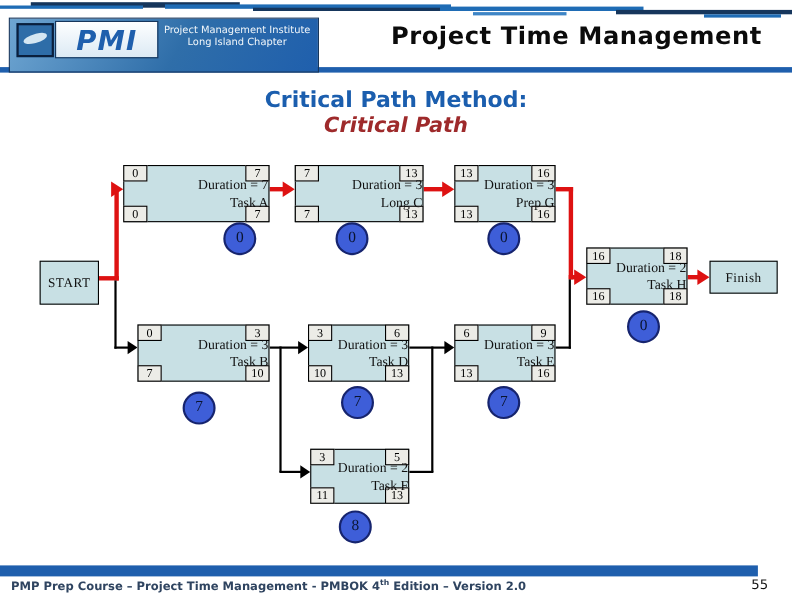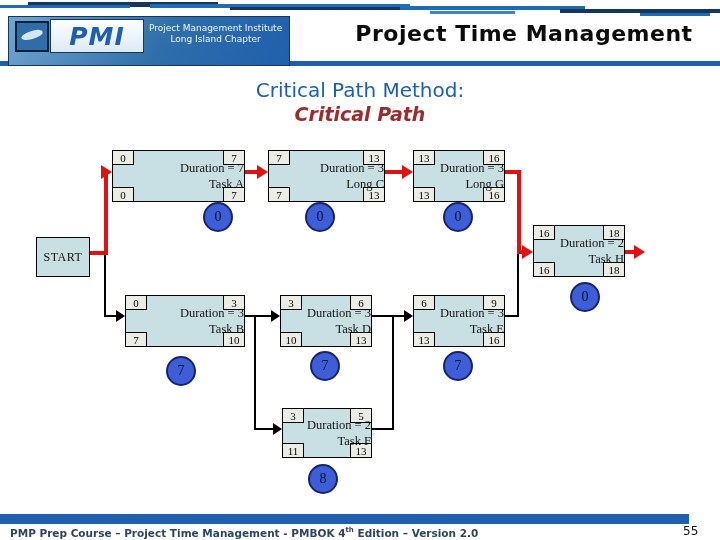--- a/index.html
+++ b/index.html
@@ -19,21 +19,21 @@
           justify-content:center;font-style:italic;font-weight:bold;font-size:25px;color:#1F5FAD;
           letter-spacing:1px;border:1px solid #16365C;}
   #org{position:absolute;left:140px;top:6px;color:#F0F6FA;font-size:9px;line-height:1.25;text-align:center;}
   #tagline{position:absolute;left:0;bottom:0;width:280px;height:13px;
           background:linear-gradient(180deg,#A6C9E2,#5B97C6);color:#0F2B5C;font-size:6.5px;
           font-weight:bold;text-transform:uppercase;letter-spacing:.3px;line-height:13px;
           padding-left:6px;white-space:nowrap;overflow:hidden;box-sizing:border-box;}
   #slide-title{position:absolute;left:335px;top:21px;width:378px;text-align:center;
           font-weight:bold;font-size:22px;color:#0b0b0b;letter-spacing:.5px;}
   #title-rule{position:absolute;left:0;top:61px;width:720px;height:5px;background:#1F5FAD;}
-  #sub1{position:absolute;left:0;top:78px;width:720px;text-align:center;font-weight:normal;
+  #sub1{position:absolute;left:0;top:78px;width:720px;text-align:center;font-weight:bold;
         font-size:20px;color:#1B5EAE;}
   #sub2{position:absolute;left:0;top:103px;width:720px;text-align:center;font-weight:bold;
         font-style:italic;font-size:19px;color:#9E2A2B;}
   
   .task,.term{position:absolute;background:#C8E0E4;border:1.6px solid #000;box-sizing:border-box;
         font-family:"Liberation Serif","DejaVu Serif",serif;}
   .tab{position:absolute;width:22px;height:15px;background:#ECECE7;border:1.3px solid #000;
         font-size:11px;display:flex;align-items:center;justify-content:center;box-sizing:border-box;}
   .tl{left:-1px;top:-1px}.tr{right:-1px;top:-1px}.bl{left:-1px;bottom:-1px}.br{right:-1px;bottom:-1px}
   .tmid{position:absolute;left:0;right:0;top:0;bottom:0;display:flex;flex-direction:column;
@@ -111,20 +111,21 @@
   <div class="seg" style="left:254px;top:428px;width:21px;height:2px"></div>
   <div class="ab" style="left:273px;top:423px"></div>
   <div class="seg" style="left:372px;top:315px;width:33px;height:2px"></div>
   <div class="ab" style="left:404px;top:310px"></div>
   <div class="seg" style="left:392px;top:315px;width:2px;height:114px"></div>
   <div class="seg" style="left:372px;top:428px;width:22px;height:2px"></div>
   <div class="seg" style="left:505px;top:315px;width:14px;height:2px"></div>
   <div class="seg" style="left:517px;top:254px;width:2px;height:63px"></div>
 
   <div class="term" style="left:36px;top:237px;width:54px;height:40px">START</div>
+  <div class="term" style="left:645px;top:237px;width:62px;height:30px">Finish</div>
 
   <div class="task" style="left:112px;top:150px;width:133px;height:52px">
     <div class="tab tl">0</div>
     <div class="tab tr">7</div>
     <div class="tab bl">0</div>
     <div class="tab br">7</div>
     <div class="tmid">
         <div>Duration = 7</div>
     <div>Task A</div>
       </div>
@@ -141,21 +142,21 @@
       </div>
   </div>
 
   <div class="task" style="left:413px;top:150px;width:92px;height:52px">
     <div class="tab tl">13</div>
     <div class="tab tr">16</div>
     <div class="tab bl">13</div>
     <div class="tab br">16</div>
     <div class="tmid">
         <div>Duration = 3</div>
-    <div>Long G</div>
+    <div>Prep G</div>
       </div>
   </div>
 
   <div class="task" style="left:533px;top:225px;width:92px;height:52px">
     <div class="tab tl">16</div>
     <div class="tab tr">18</div>
     <div class="tab bl">16</div>
     <div class="tab br">18</div>
     <div class="tmid">
         <div>Duration = 2</div>

